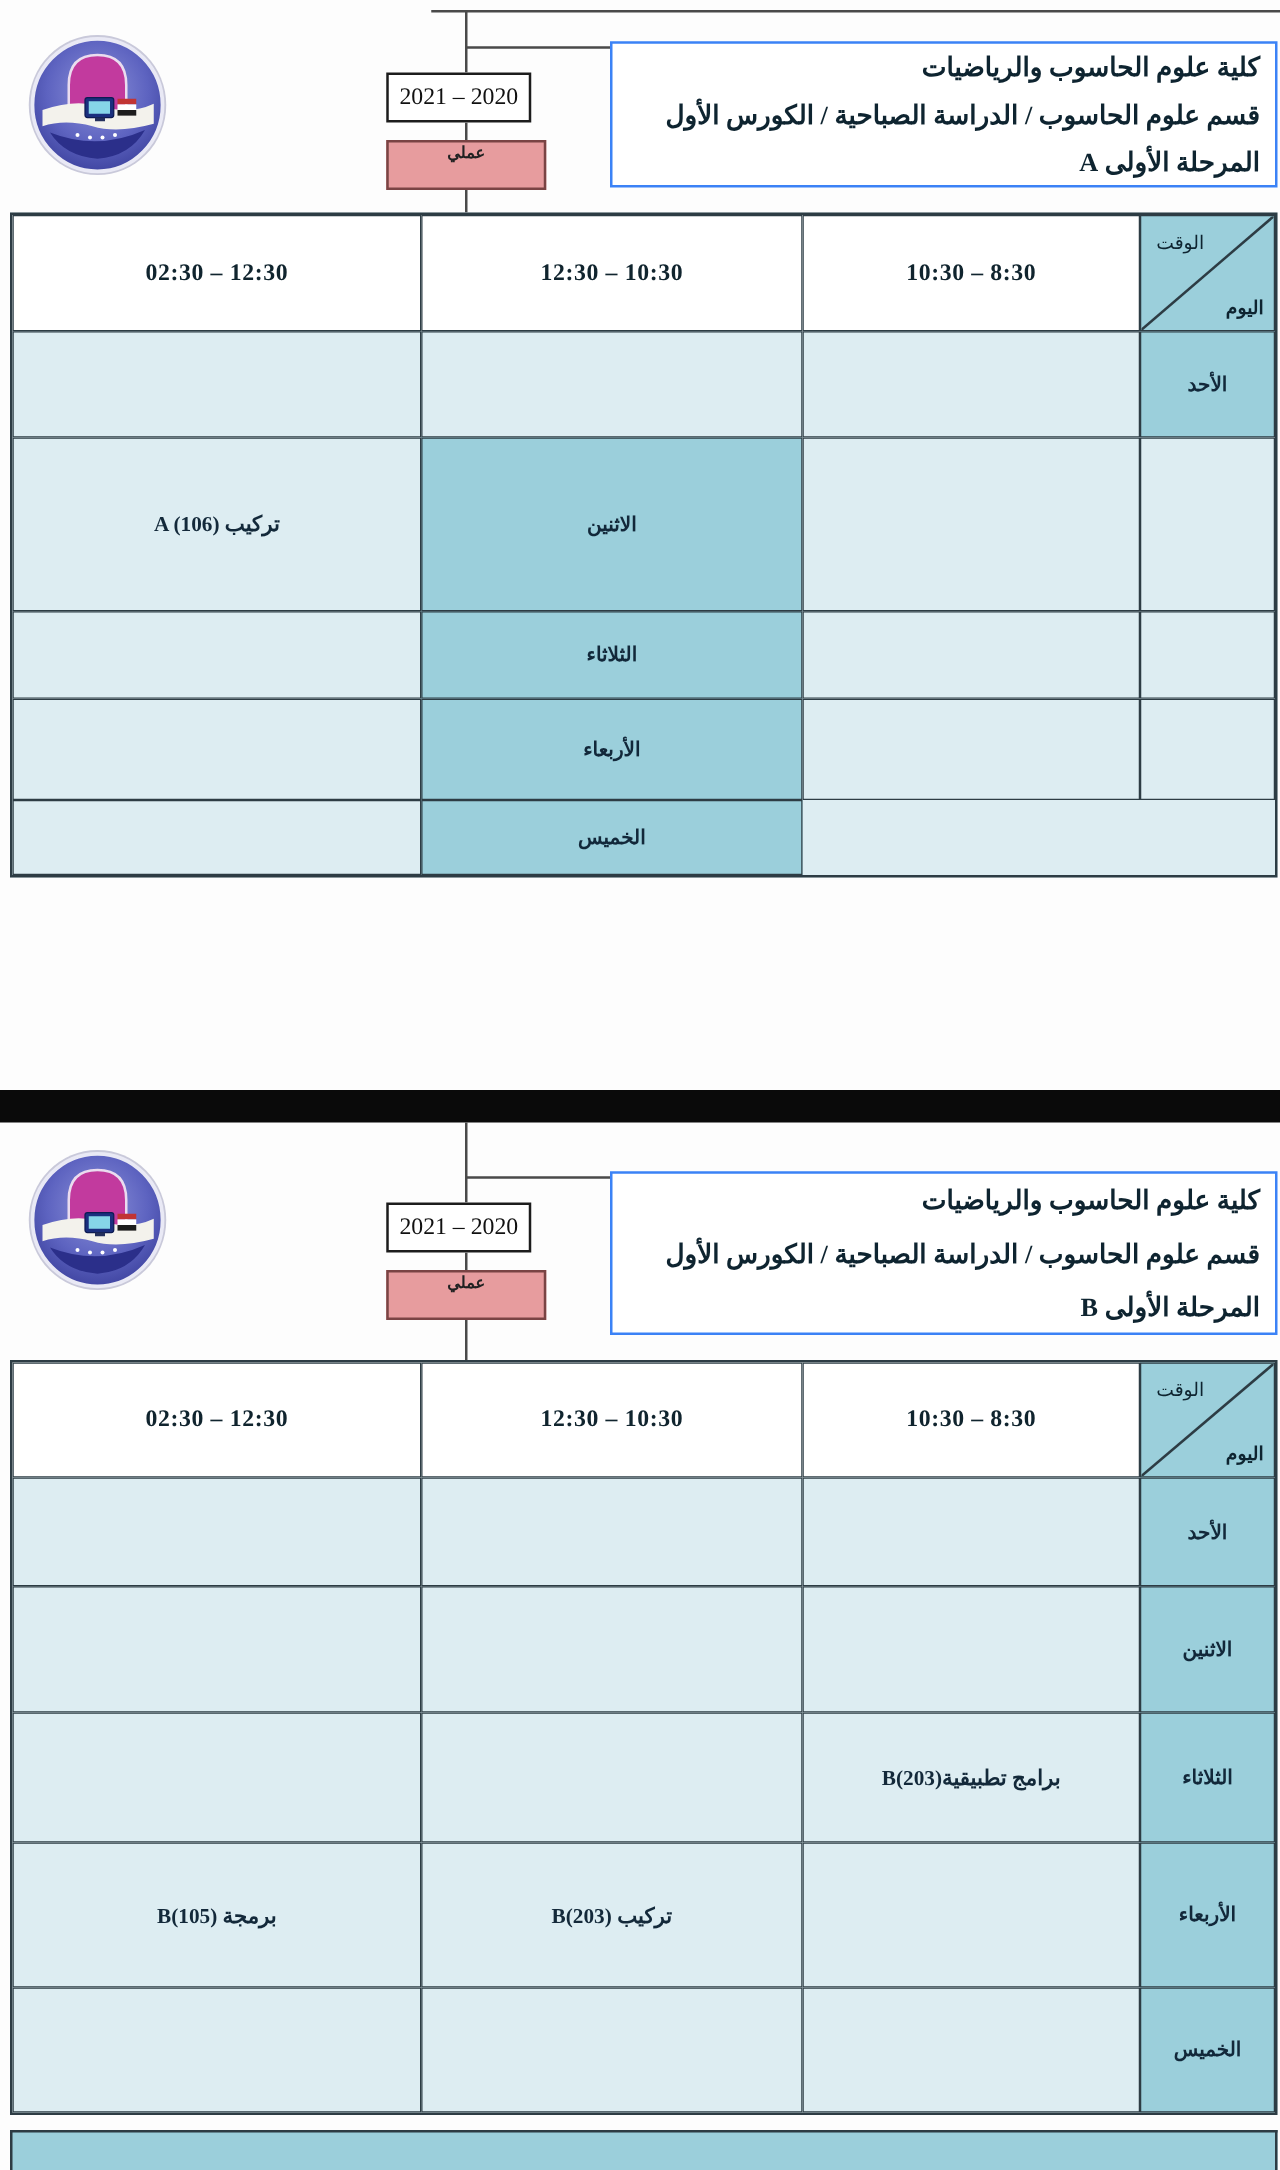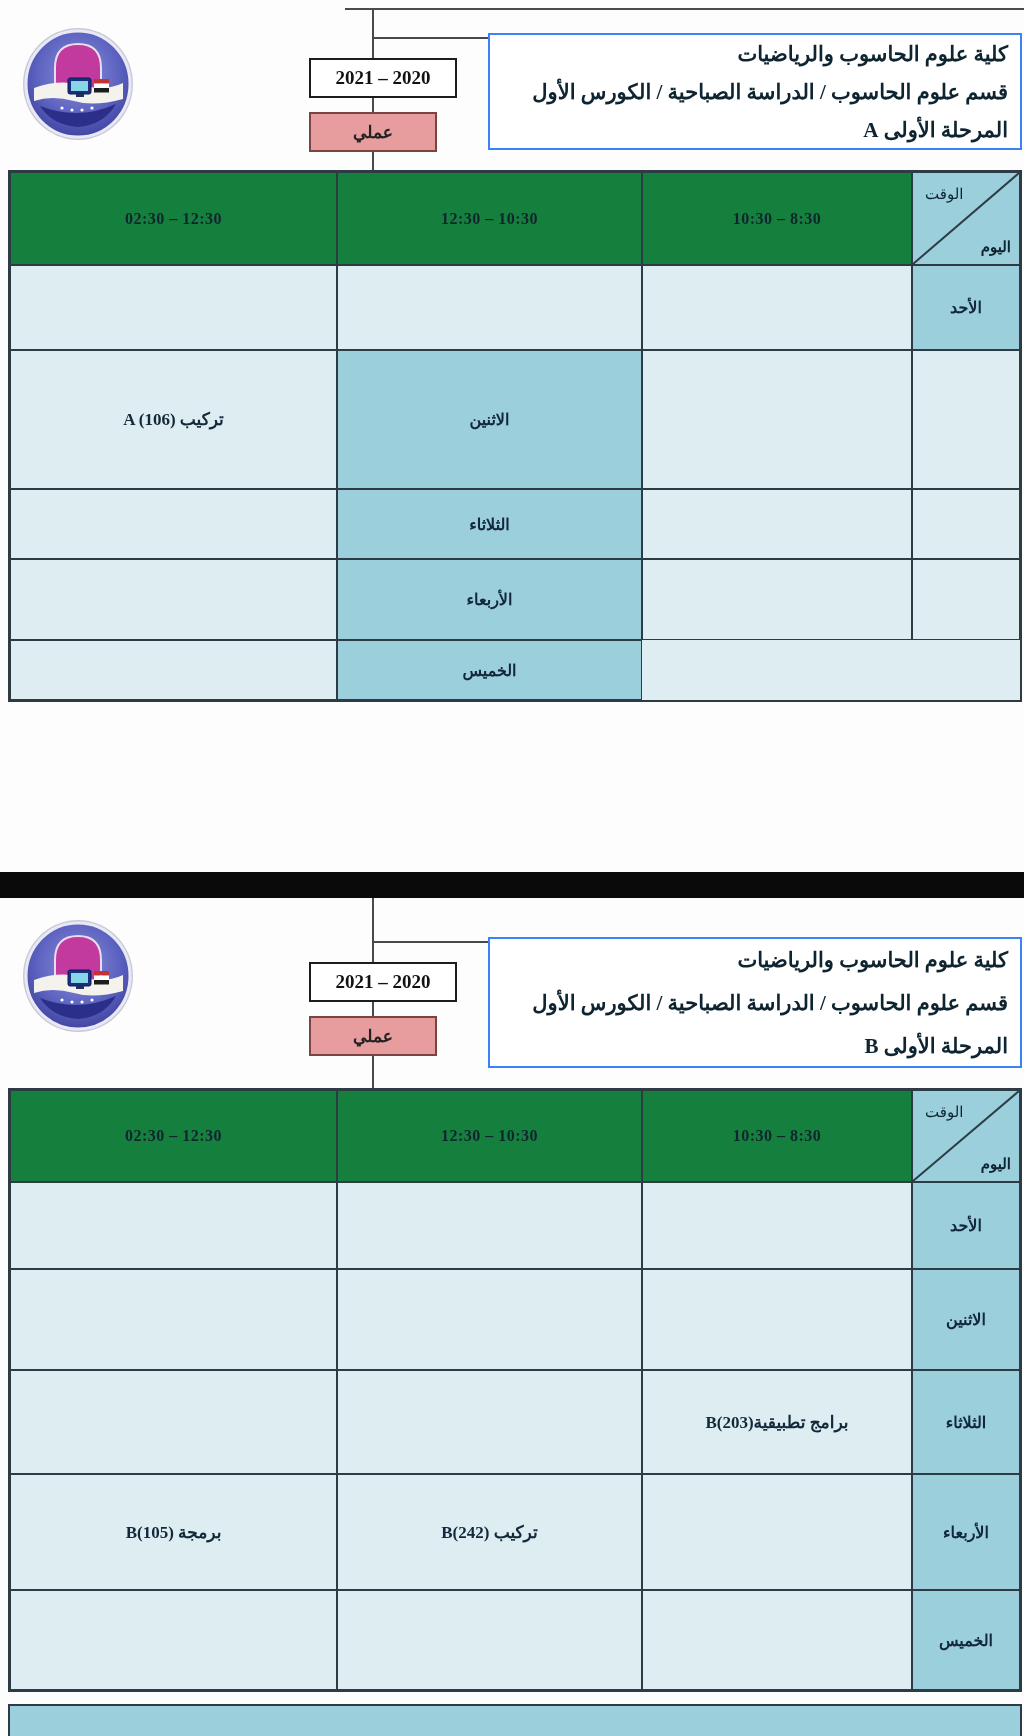--- a/index.html
+++ b/index.html
@@ -17,46 +17,46 @@
     border:2px solid #3b82f6;box-sizing:border-box;
     direction:rtl;text-align:right;padding:0 12px 0 4px;
   }
   .hline{font-weight:bold;font-size:21px;white-space:nowrap;}
   .hbox-a{top:33px;height:117px;}
   .hbox-a .hline{line-height:38px;}
   .hbox-b{top:937px;height:131px;}
   .hbox-b .hline{line-height:43px;}
 
   .yearbox{
-    position:absolute;left:309px;width:148px;height:40px;box-sizing:border-box;
+    position:absolute;left:309px;width:116px;height:40px;box-sizing:border-box;
     background:#fff;border:2px solid #1c1c1c;direction:ltr;
     display:flex;align-items:center;justify-content:center;
-    font-weight:bold;font-size:19px;color:#111;
+    font-weight:normal;font-size:19px;color:#111;
   }
   .pinkbox{
     position:absolute;left:309px;width:128px;height:40px;box-sizing:border-box;
     background:#e79c9e;border:2px solid #7a4444;direction:rtl;
-    display:flex;align-items:center;justify-content:center;
-    font-weight:bold;font-size:17px;color:#222;
+    display:flex;align-items:flex-start;justify-content:center;
+    font-weight:bold;font-size:13px;color:#222;
   }
 
   
   .tt{
     position:absolute;left:8px;width:1014px;box-sizing:border-box;
     display:grid;grid-template-columns:327px 305px 270px 1fr;
     border:2px solid #2d3c44;background:#ddedf2;
   }
   .tt-a{top:170px;grid-template-rows:93px 85px 139px 70px 81px 60px;}
   .tt-b{top:1088px;grid-template-rows:92px 87px 101px 104px 116px 100px;}
   .c{
     border:1px solid #2d3c44;box-sizing:border-box;
     display:flex;align-items:center;justify-content:center;
     font-weight:bold;overflow:hidden;
   }
-  .th{background:#15803d;font-size:16px;color:#10242e;direction:ltr;letter-spacing:.5px;}
+  .th{background:#ffffff;font-size:19px;color:#10242e;direction:ltr;letter-spacing:.5px;}
   .td{background:#ddedf2;font-size:17px;color:#13293a;direction:rtl;}
   .dayc{background:#9bcfdb;font-size:16px;color:#12283a;direction:rtl;}
   .corner{background:#9bcfdb;position:relative;}
   .corner svg{position:absolute;inset:0;width:100%;height:100%;}
   .corner .ct{position:absolute;left:12px;top:12px;font-size:15px;font-weight:normal;direction:rtl;}
   .corner .cb{position:absolute;right:8px;bottom:8px;font-size:15px;font-weight:bold;direction:rtl;}
 
   .blackbar{position:absolute;left:0;top:872px;width:1024px;height:26px;background:#0a0a0a;}
   .bottomstrip{
     position:absolute;left:8px;top:1704px;width:1014px;height:32px;box-sizing:border-box;
@@ -219,21 +219,21 @@
   <div class="c td"></div>
   <div class="c td"></div>
   <div class="c dayc">الاثنين</div>
 
   <div class="c td"></div>
   <div class="c td"></div>
   <div class="c td">برامج تطبيقيةB(203)</div>
   <div class="c dayc">الثلاثاء</div>
 
   <div class="c td">برمجة B(105)</div>
-  <div class="c td">تركيب B(242)</div>
+  <div class="c td">تركيب B(203)</div>
   <div class="c td"></div>
   <div class="c dayc">الأربعاء</div>
 
   <div class="c td"></div>
   <div class="c td"></div>
   <div class="c td"></div>
   <div class="c dayc">الخميس</div>
 </div>
 
 <div class="bottomstrip"></div>

